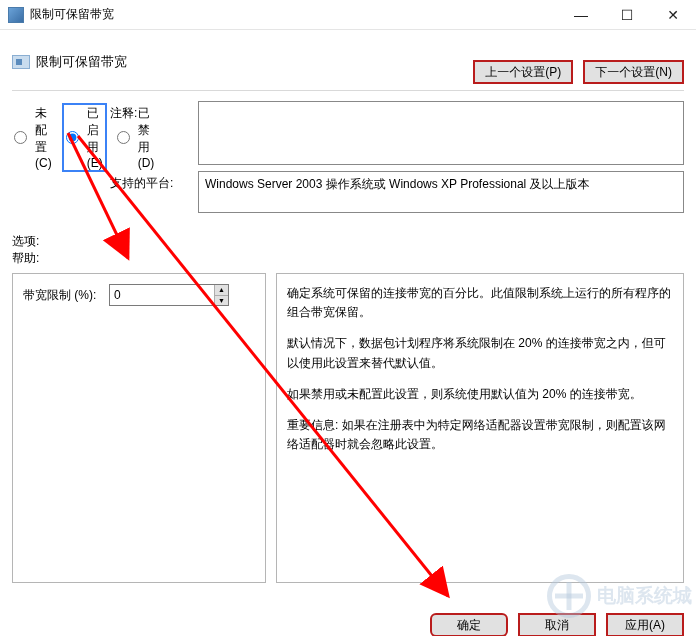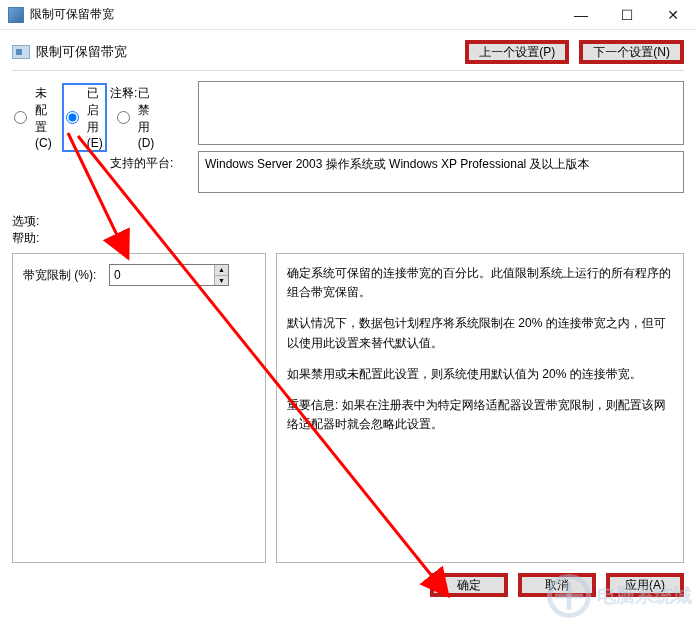--- a/index.html
+++ b/index.html
@@ -57,26 +57,27 @@
     position: absolute;
     left: 3px; top: 3px; width: 6px; height: 6px;
     background: #5a8bbd;
   }
   .header-row .hlabel { flex: 1; font-size: 13px; }
   .navbtns { display: flex; gap: 10px; }
   .stdbtn {
     min-width: 92px;
     height: 24px;
     background: #e1e1e1;
-    border: 4px solid #b91c1c;
+    border: 2px solid #b91c1c;
     display: inline-flex;
     align-items: center;
     justify-content: center;
     padding: 0 10px;
     cursor: default;
+    margin-top: 20px;
   }
 
   .hr { height: 1px; background: #d9d9d9; margin: 6px 0 10px 0; }
 
   .config-area {
     display: grid;
     grid-template-columns: 90px 80px 1fr;
     grid-template-rows: auto auto auto auto;
     column-gap: 8px;
     row-gap: 6px;
@@ -300,21 +301,21 @@
 
     <div class="help-box">
       <p>确定系统可保留的连接带宽的百分比。此值限制系统上运行的所有程序的组合带宽保留。</p>
       <p>默认情况下，数据包计划程序将系统限制在 20% 的连接带宽之内，但可以使用此设置来替代默认值。</p>
       <p>如果禁用或未配置此设置，则系统使用默认值为 20% 的连接带宽。</p>
       <p>重要信息: 如果在注册表中为特定网络适配器设置带宽限制，则配置该网络适配器时就会忽略此设置。</p>
     </div>
   </div>
 
   <div class="footer">
-    <div class="stdbtn" style="min-width:78px;">确定</div>
+    <div class="stdbtn" style="min-width:78px;border-radius:6px;">确定</div>
     <div class="stdbtn" style="min-width:78px;">取消</div>
     <div class="stdbtn" style="min-width:78px;">应用(A)</div>
   </div>
 
 </div>
 
 <svg class="annot" width="696" height="636" style="left:0;top:0;">
   <defs>
     <marker id="ah" markerWidth="12" markerHeight="12" refX="9" refY="5" orient="auto">
       <path d="M0,0 L10,5 L0,10 Z" fill="#ff0000"></path>

